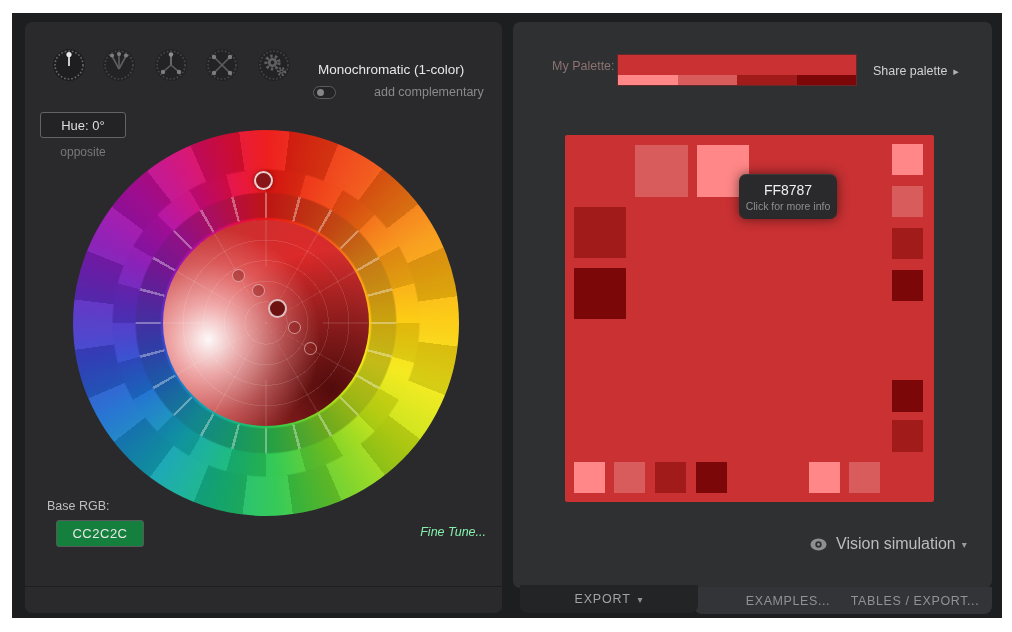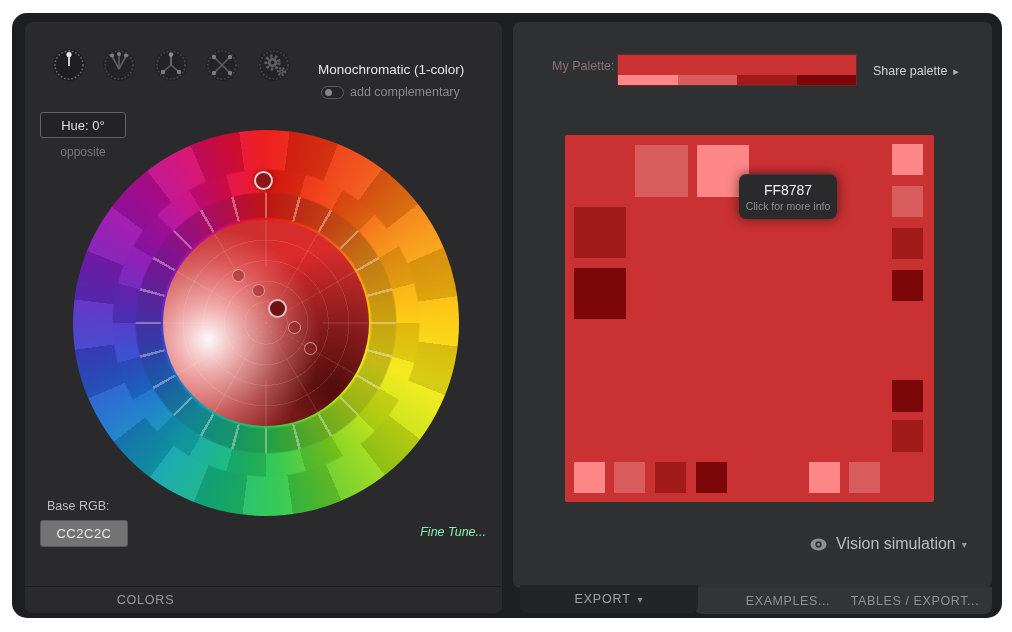--- a/index.html
+++ b/index.html
@@ -1,29 +1,29 @@
 <!DOCTYPE html>
 <html><head>
 <meta charset="utf-8">
 <style>
   * { margin:0; padding:0; box-sizing:border-box; }
   html,body { width:1012px; height:632px; background:#ffffff; font-family:"Liberation Sans", sans-serif; overflow:hidden; }
 
   #window { position:absolute; left:12px; top:13px; width:990px; height:605px;
-    background:#1d1e20; border-radius:15px; }
+    background:#1d1e20; border-radius:0; }
 
   
   #left-panel { position:absolute; left:13px; top:9px; width:477px; height:591px;
     background:#2a2a2c; border-radius:7px; }
 
   .knob { position:absolute; top:26px; width:34px; height:34px; }
 
   #scheme-title { position:absolute; left:293px; top:40px; width:180px;
     color:#e6e6e6; font-size:13.5px; }
-  #add-comp-row { position:absolute; left:296px; top:63px; height:14px; display:flex; align-items:center; }
+  #add-comp-row { position:absolute; left:288px; top:63px; height:14px; display:flex; align-items:center;gap:32px; }
   #add-comp-toggle { width:23px; height:13px; border:1px solid #5c5c5e; border-radius:7px;
     background:#242426; display:flex; align-items:center; }
   #add-comp-toggle .dot { width:7px; height:7px; border-radius:50%; background:#85858a; margin-left:3px; }
   #add-comp-label { color:#8a8a8c; font-size:12.5px; margin-left:6px; white-space:nowrap; }
 
   #hue-box { position:absolute; left:15px; top:90px; width:86px; height:26px;
     background:#232325; border:1px solid #636365; border-radius:3px;
     color:#dededf; font-size:13px; display:flex; align-items:center; justify-content:center; }
   #opposite-label { position:absolute; left:15px; top:123px; width:86px; text-align:center;
     color:#78787a; font-size:12px; }
@@ -60,22 +60,22 @@
     background:
       repeating-radial-gradient(circle at 50% 50%, rgba(255,255,255,0.13) 0 1px, transparent 1px 20.6px),
       repeating-conic-gradient(from -0.5deg, rgba(255,255,255,0.10) 0deg 1deg, transparent 1deg 30deg);
     opacity:0.85; }
   .wheel-marker { position:absolute; border-radius:50%; }
   .wheel-marker.hue { border:2px solid rgba(238,218,218,0.95); background:#8a1518; box-shadow:0 0 4px rgba(0,0,0,0.4); }
   .wheel-marker.small { border:1.5px solid rgba(255,228,228,0.55); background:rgba(135,28,28,0.45); }
   .wheel-marker.main { border:2px solid rgba(242,222,222,0.85); background:#6e1111; }
 
   #base-rgb-label { position:absolute; left:22px; top:477px; color:#bfbfc1; font-size:12.5px; }
-  #base-rgb-input { position:absolute; left:15px; top:498px; width:88px; height:27px;
-    background:#737373; border:1px solid #59595b; border-radius:3px;
+  #base-rgb-input { position:absolute; left:31px; top:498px; width:88px; height:27px;
+    background:#15803d; border:1px solid #59595b; border-radius:3px;
     color:#e8e8e8; font-size:13px; letter-spacing:0.5px; text-align:center; font-family:"Liberation Sans",sans-serif; }
   #fine-tune { position:absolute; right:16px; top:503px; color:#86efac; font-size:12.5px;font-style:italic; }
 
   #left-tabbar { position:absolute; left:0; bottom:0; width:100%; height:27px;
     border-top:1px solid #1e1e20; border-radius:0 0 7px 7px; }
   #tab-colors { position:absolute; left:0; top:0; width:241px; height:26px;
     display:flex; align-items:center; justify-content:center;
     color:#9a9a9c; font-size:12.5px; letter-spacing:0.8px; }
   #tab-presets { position:absolute; left:241px; top:1px; width:232px; height:25px;
     background:#1b1b1d; border-radius:3px 3px 6px 6px;
@@ -215,21 +215,20 @@
           <div class="wheel-marker small" style="left: 214.5px; top: 190.5px; width: 13px; height: 13px;"></div>
           <div class="wheel-marker small" style="left: 230.5px; top: 211.5px; width: 13px; height: 13px;"></div>
         </div>
     </div>
 
     <div id="base-rgb-label">Base RGB:</div>
     <input id="base-rgb-input" value="CC2C2C" style="">
     <div id="fine-tune">Fine Tune...</div>
 
     <div id="left-tabbar">
-      <div id="tab-colors">COLORS</div>
     </div>
   </div>
 
   <div id="right-panel">
 
     <div id="my-palette-label">My Palette:</div>
     <div id="palette-strip">
       <div id="strip-main" style="background: rgb(201, 49, 51);"></div>
       <div id="strip-row">
           <div class="seg" style="background: rgb(255, 135, 135);"></div>

